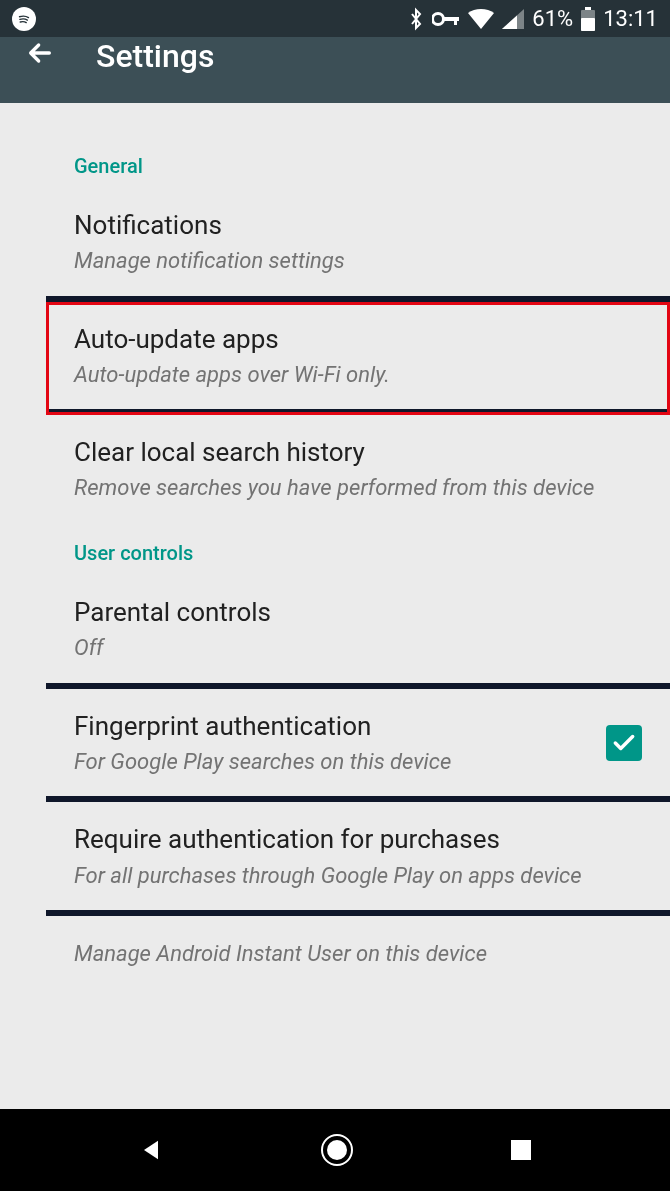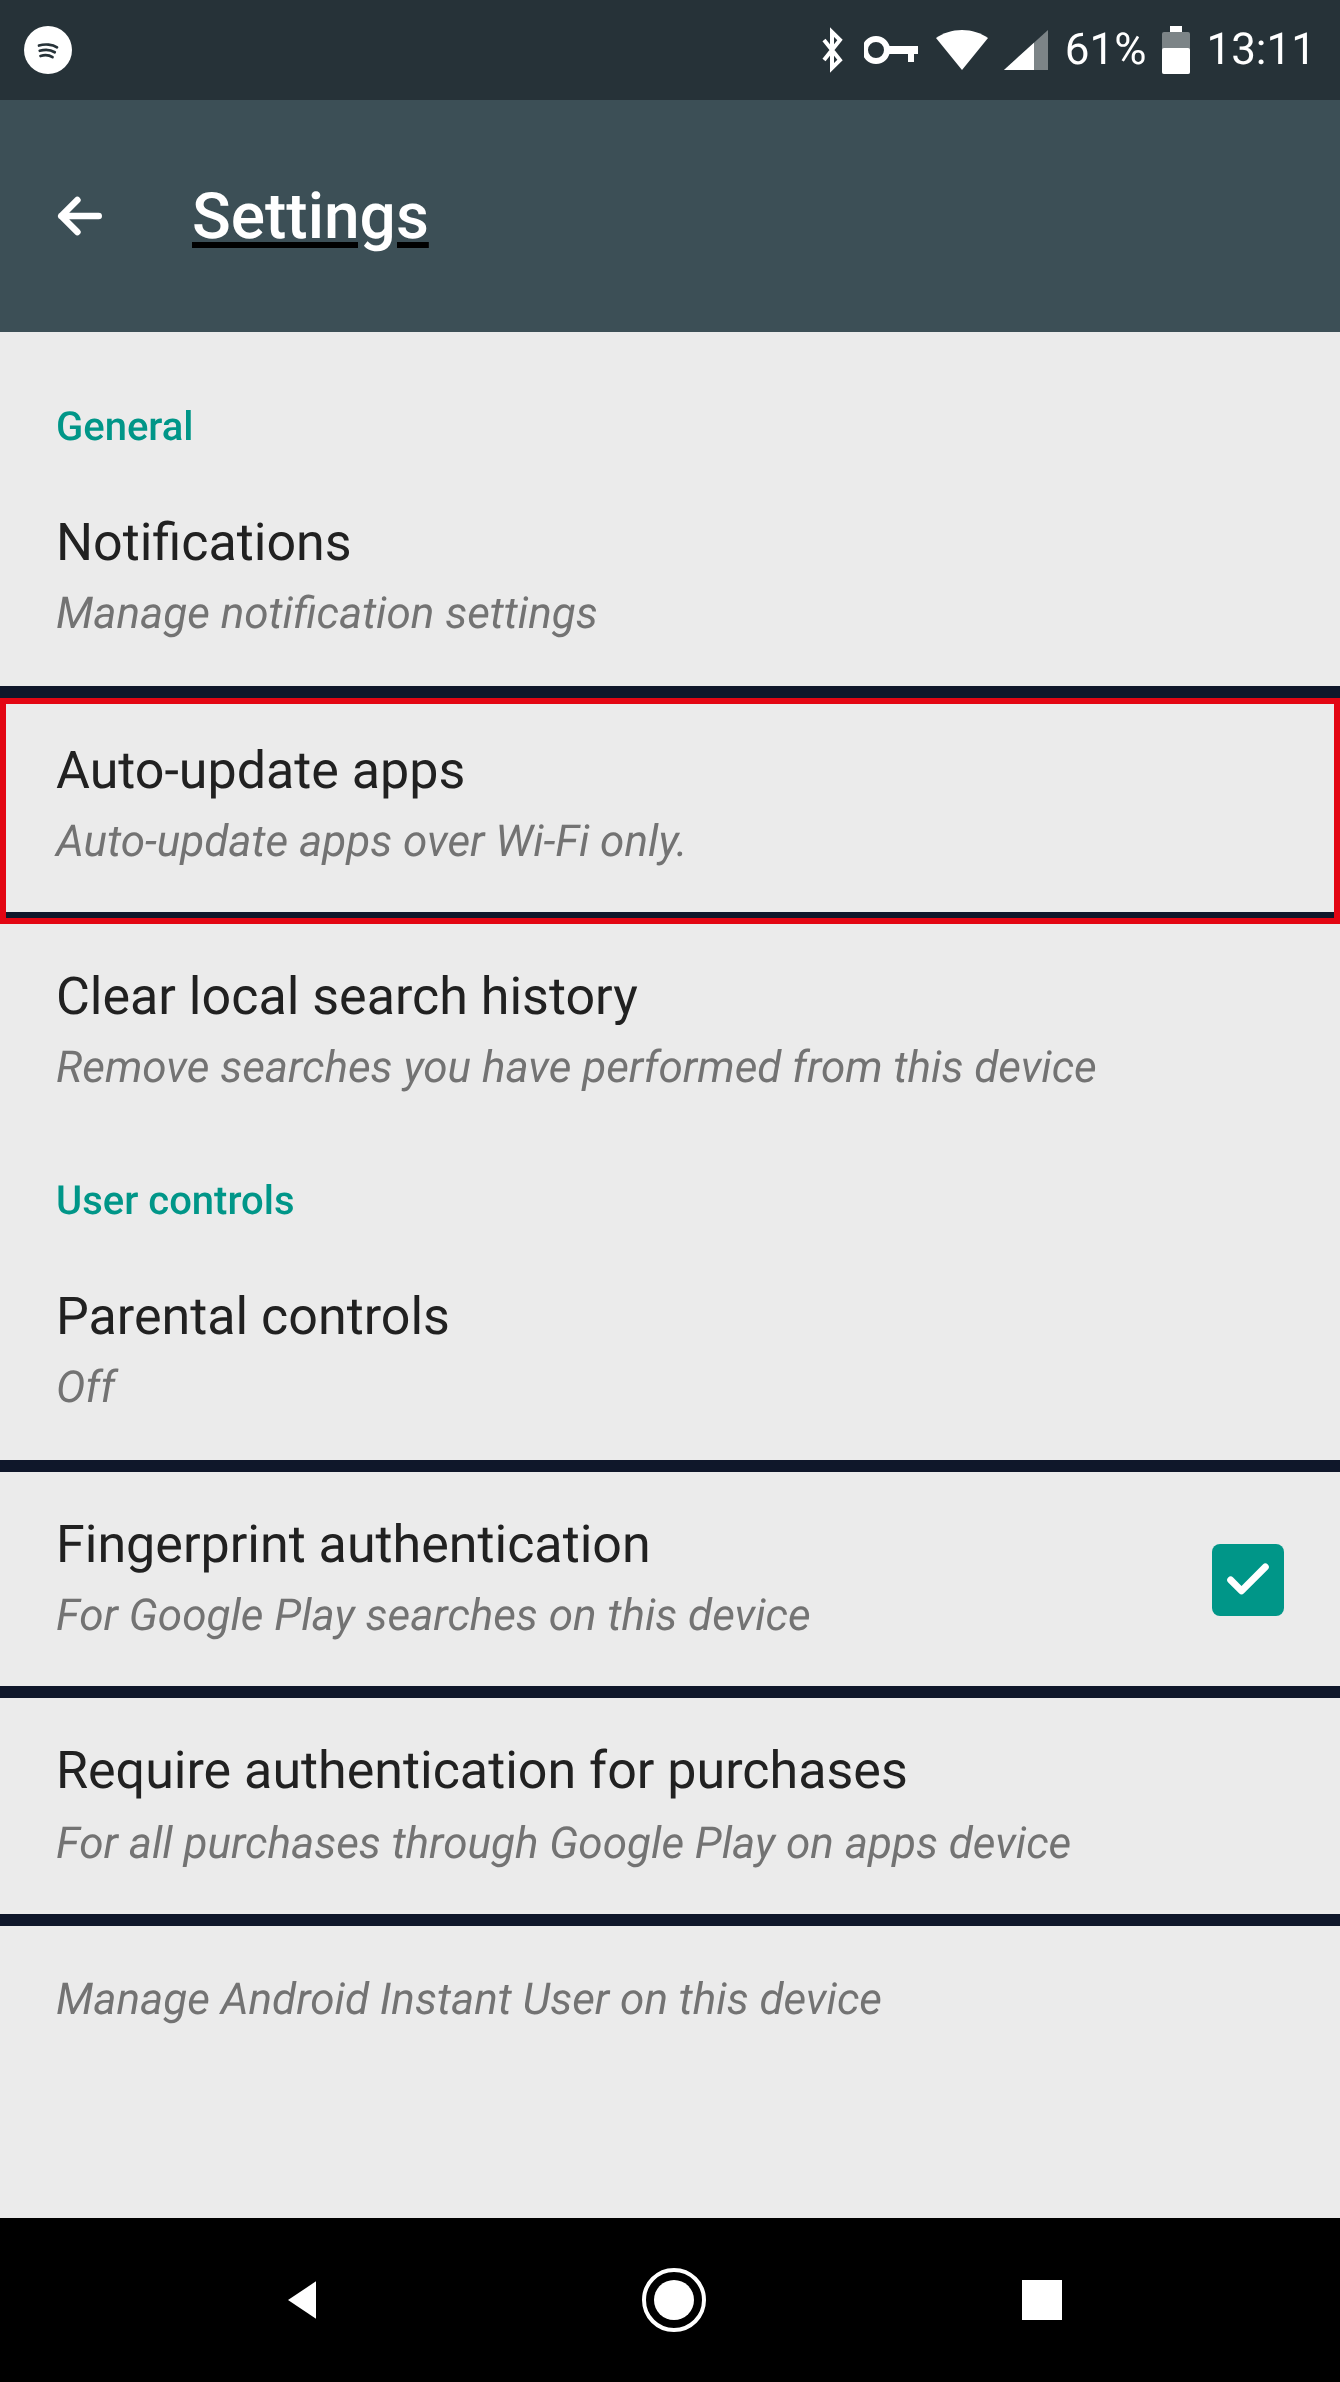--- a/index.html
+++ b/index.html
@@ -5,21 +5,21 @@
     * { margin: 0; padding: 0; box-sizing: border-box; }
     body {
       width: 670px;
       height: 1191px;
       background: #ebebeb;
       font-family: Roboto, Arial, sans-serif;
       position: relative;
       overflow: hidden;
     }
     .status-bar {
-      height: 50px;
+      height: 37px;
       background: #263238;
       display: flex;
       align-items: center;
       justify-content: space-between;
       padding: 0 12px;
       color: #fff;
     }
     .status-left { display: flex; align-items: center; gap: 8px; }
     .status-right { display: flex; align-items: center; gap: 8px; font-size: 22px; }
     .spotify-icon {
@@ -36,31 +36,30 @@
       width: 14px; height: 14px;
       background: #263238;
       border-radius: 50%;
       -webkit-mask: radial-gradient(circle at 50% 50%, transparent 40%, #000 40%);
     }
     .spotify-icon svg { position: absolute; left: 3px; top: 3px; }
     .bt-icon, .vpn-icon, .wifi-icon, .signal-icon, .battery-icon { display:inline-flex; }
     .battery-pct { font-size: 22px; }
     .clock { font-size: 22px; font-weight: 400; }
     .app-bar {
-      height: 116px;
+      height: 66px;
       background: #3c4f56;
       display: flex;
-      align-items: center;
+      align-items: flex-start;
       padding: 0 24px;
       gap: 40px;
-      text-decoration: underline;
     }
     .back-arrow { color: #fff; display:inline-flex; }
     .app-title { color: #fff; font-size: 32px; font-weight: 500; }
-    .content { padding-top: 17px; }
+    .content { padding-top: 33px; margin-left: 46px; }
     .section-header {
       color: #009688;
       font-size: 20px;
       font-weight: 500;
       padding: 18px 28px 10px;
     }
     .item {
       padding: 20px 28px 20px;
       border-bottom: 6px solid #0f172a;
     }

